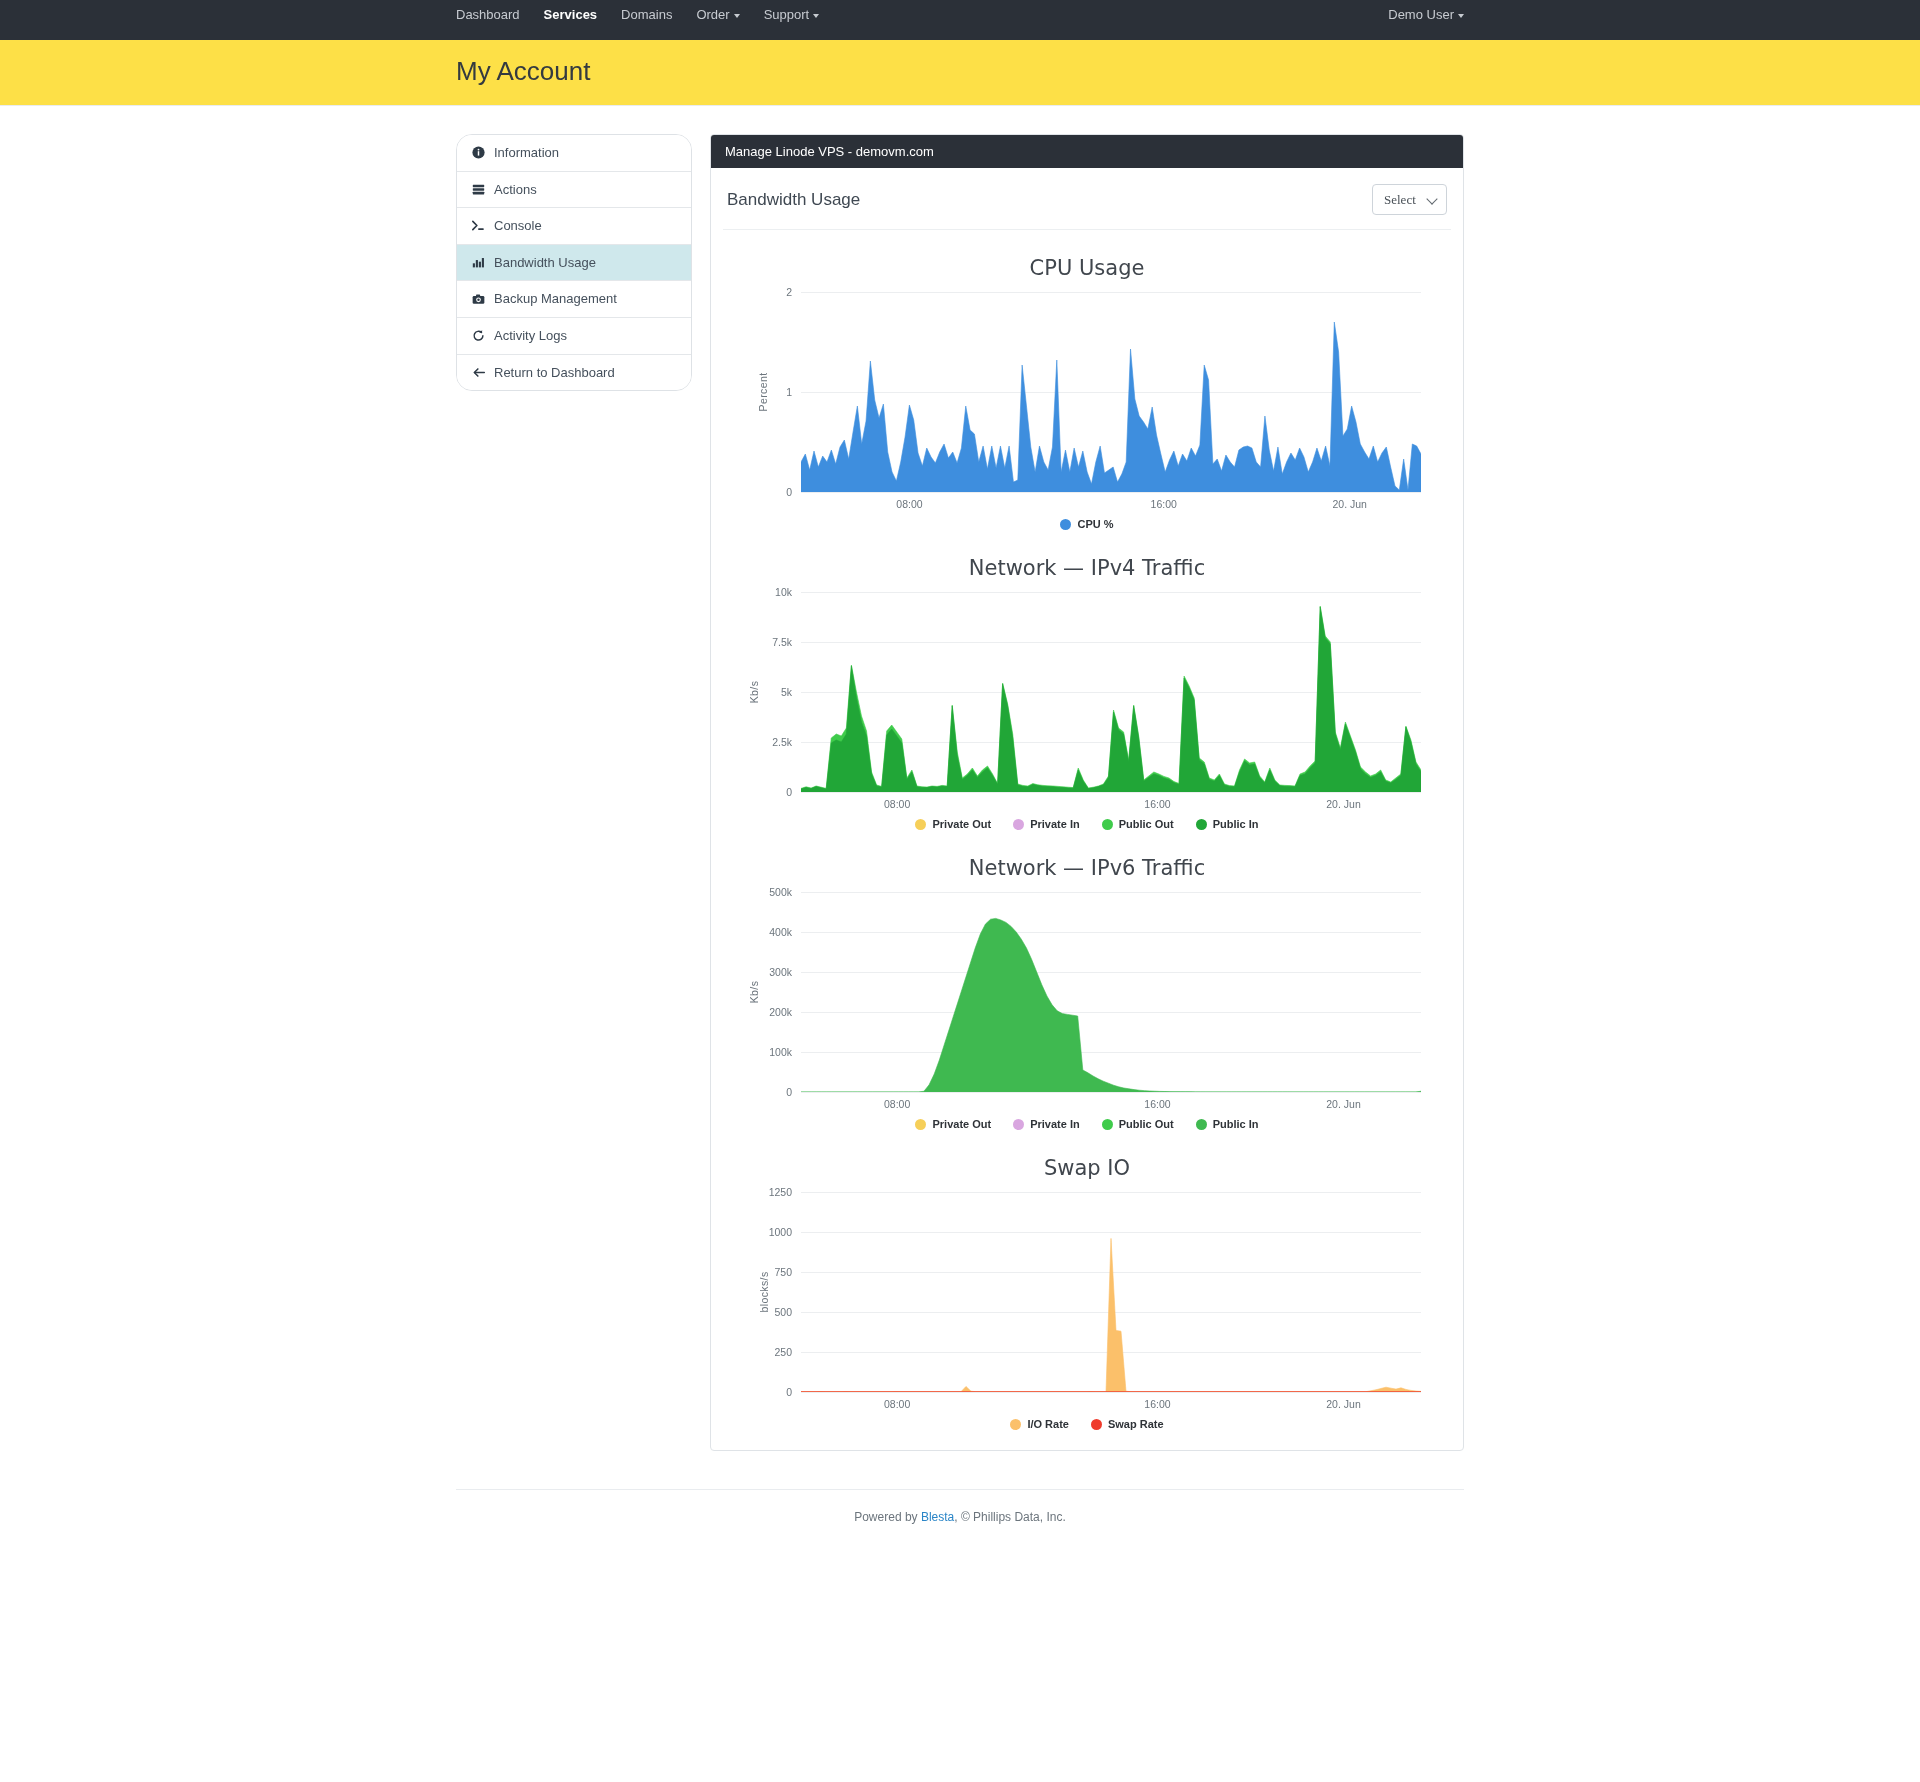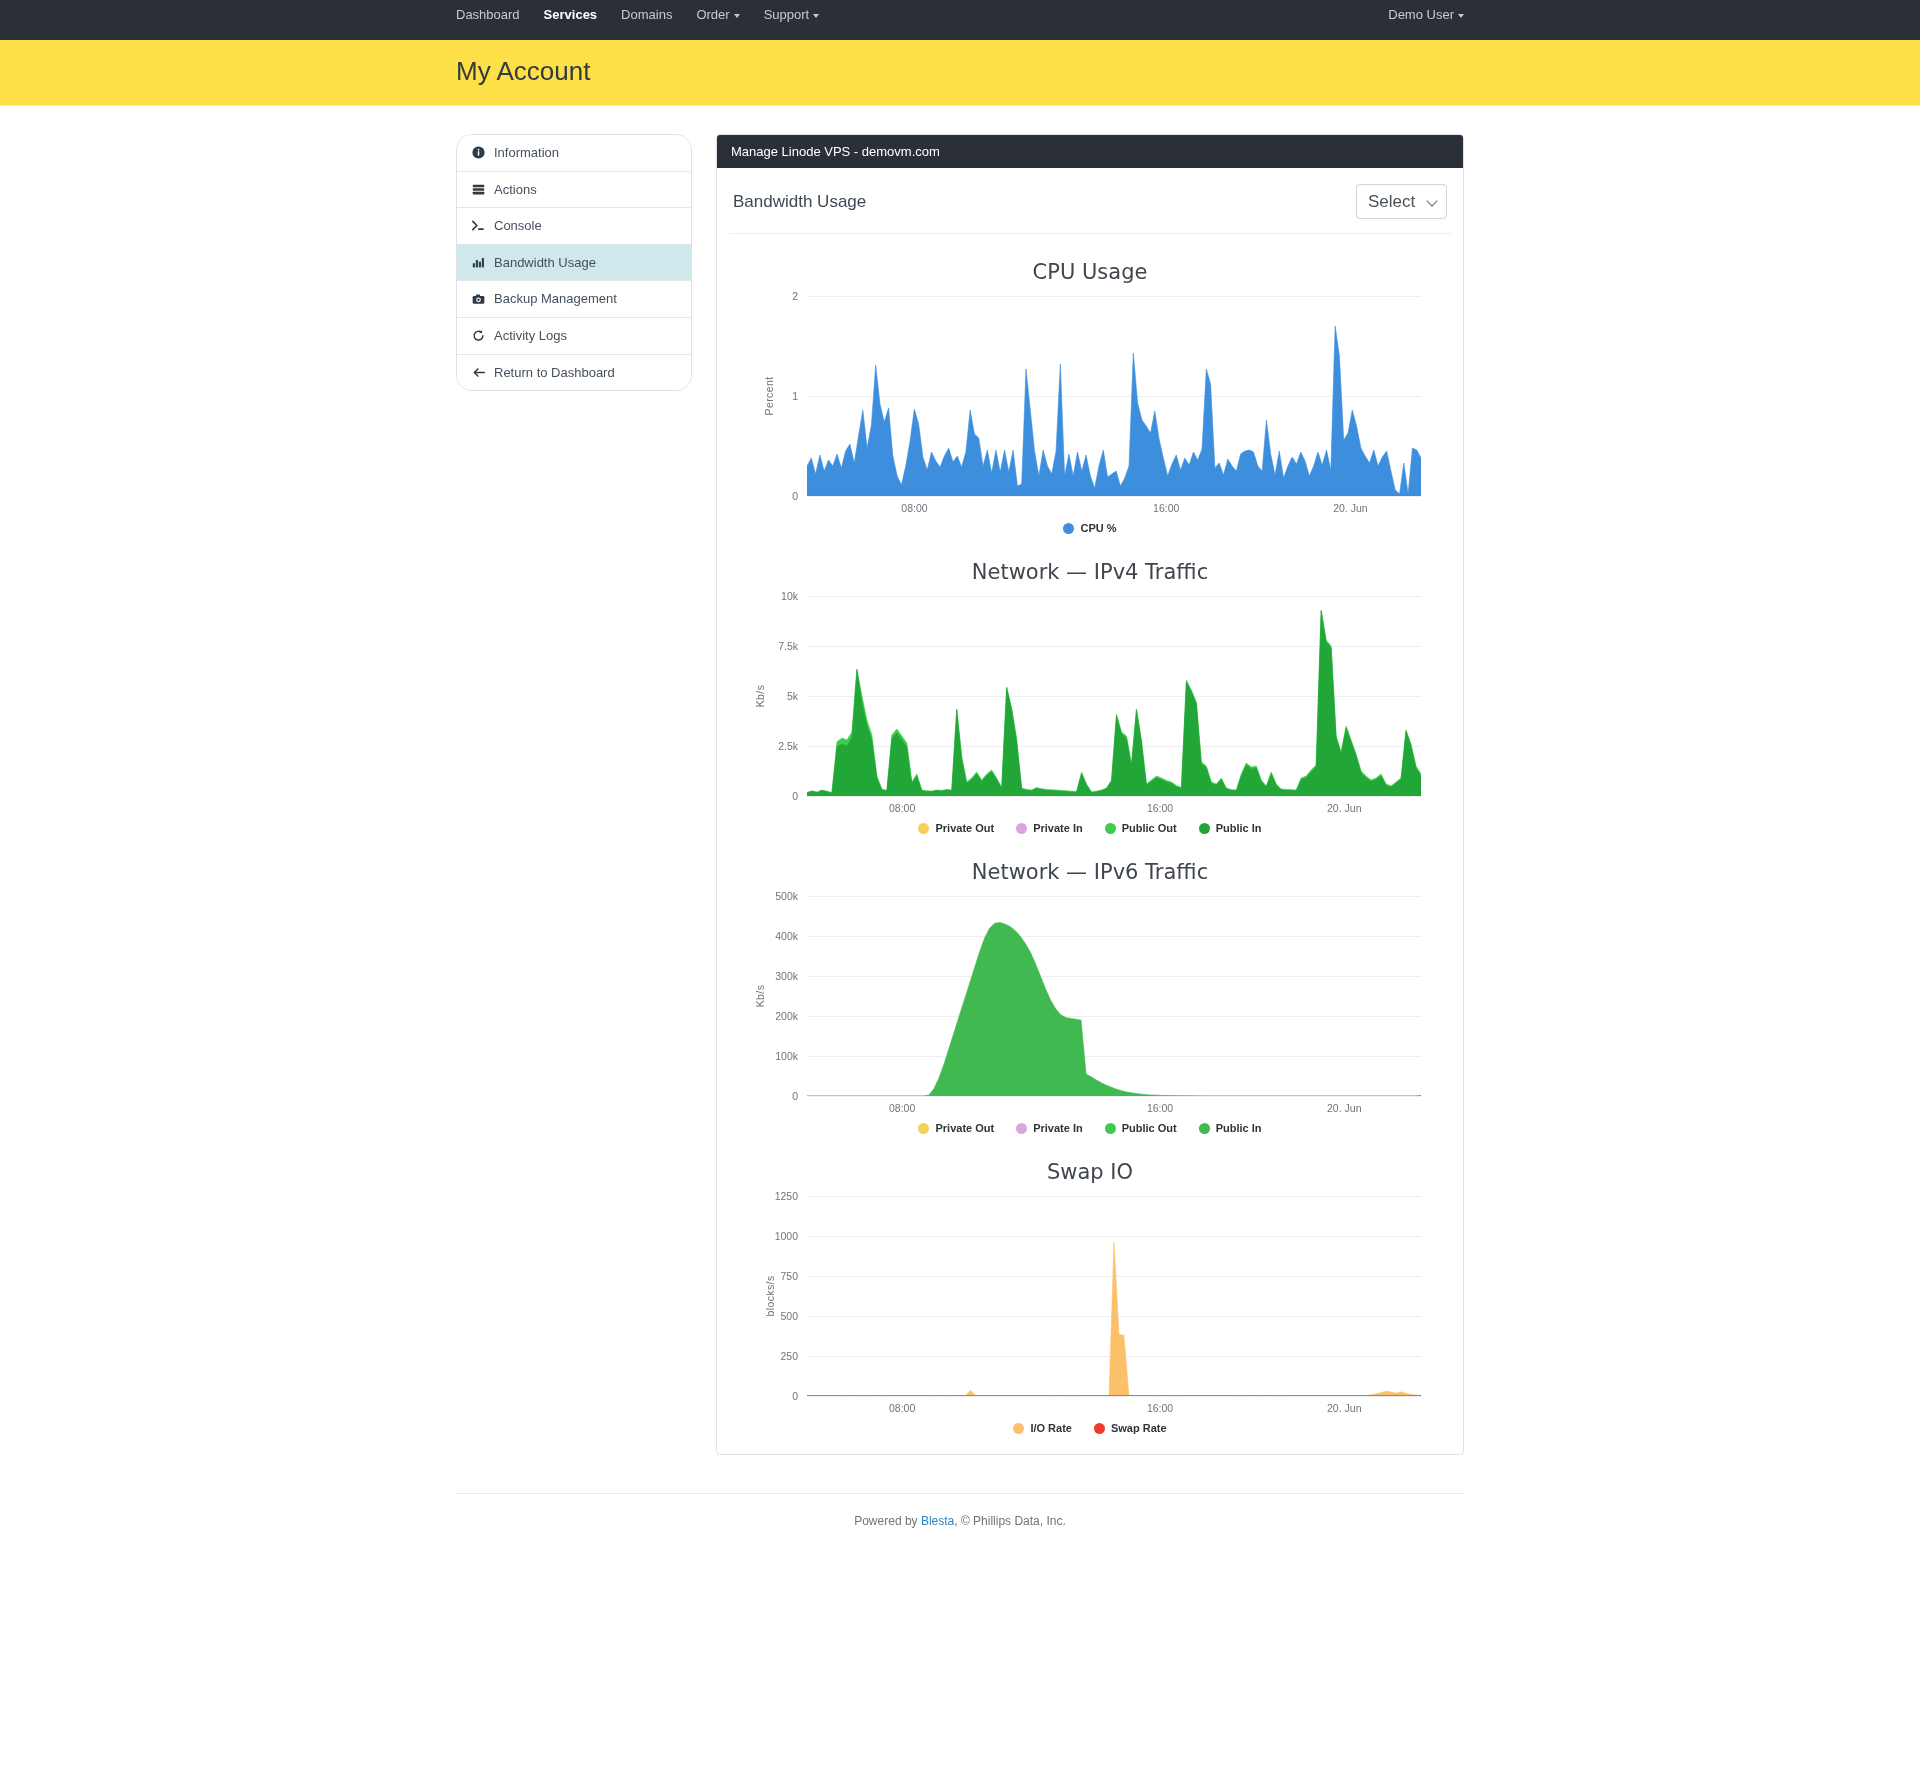--- a/index.html
+++ b/index.html
@@ -104,42 +104,42 @@
     display: flex; align-items: center; gap: 8px;
     padding: 10px 14px; font-size: 13px; color: #45505c;
     border-bottom: 1px solid #e4e7ea; cursor: pointer;
     background: #fff; line-height: 1.2;
   }
   .sidebar-item:last-child { border-bottom: none; }
   .sidebar-item.active { background: #cfe8ec; }
   .sb-ico { width: 15px; display: inline-flex; justify-content: center;
             font-size: 12px; color: #2e3a46; }
 
-  .panel-col { flex: 1 1 auto; margin-left: 24px; }
+  .panel-col { flex: 1 1 auto; margin-left: 18px; }
   .panel {
     border: 1px solid #dfe3e7; border-radius: 4px; background: #fff;
     overflow: hidden;
   }
   .panel-head {
     background: #2b3038; color: #fff; font-size: 13px;
     padding: 9px 14px;
   }
   .panel-body { padding: 16px 12px 20px 12px; }
 
   .bw-header {
     display: flex; align-items: center; justify-content: space-between;
     padding: 0 4px 14px 4px; border-bottom: 1px solid #eceff1;
   }
   .bw-title { font-size: 17px; color: #3f4852; }
   .select-box {
     appearance: none; -webkit-appearance: none;
     border: 1px solid #ced4da; border-radius: 4px;
     background: #fff; color: #495057;
-    font-family: Liberation Sans, sans-serif;
-    font-size: 17px; padding: 7px 30px 7px 11px;
+    font-family: Liberation Serif, serif;
+    font-size: 13px; padding: 7px 30px 7px 11px;
     cursor: pointer; position: relative;
   }
   .select-wrap { position: relative; display: inline-block; }
   .select-wrap::after {
     content: ""; position: absolute; right: 11px; top: 50%;
     width: 7px; height: 7px; margin-top: -5px;
     border-right: 1.6px solid #62696f; border-bottom: 1.6px solid #62696f;
     transform: rotate(45deg); pointer-events: none;
   }
 

